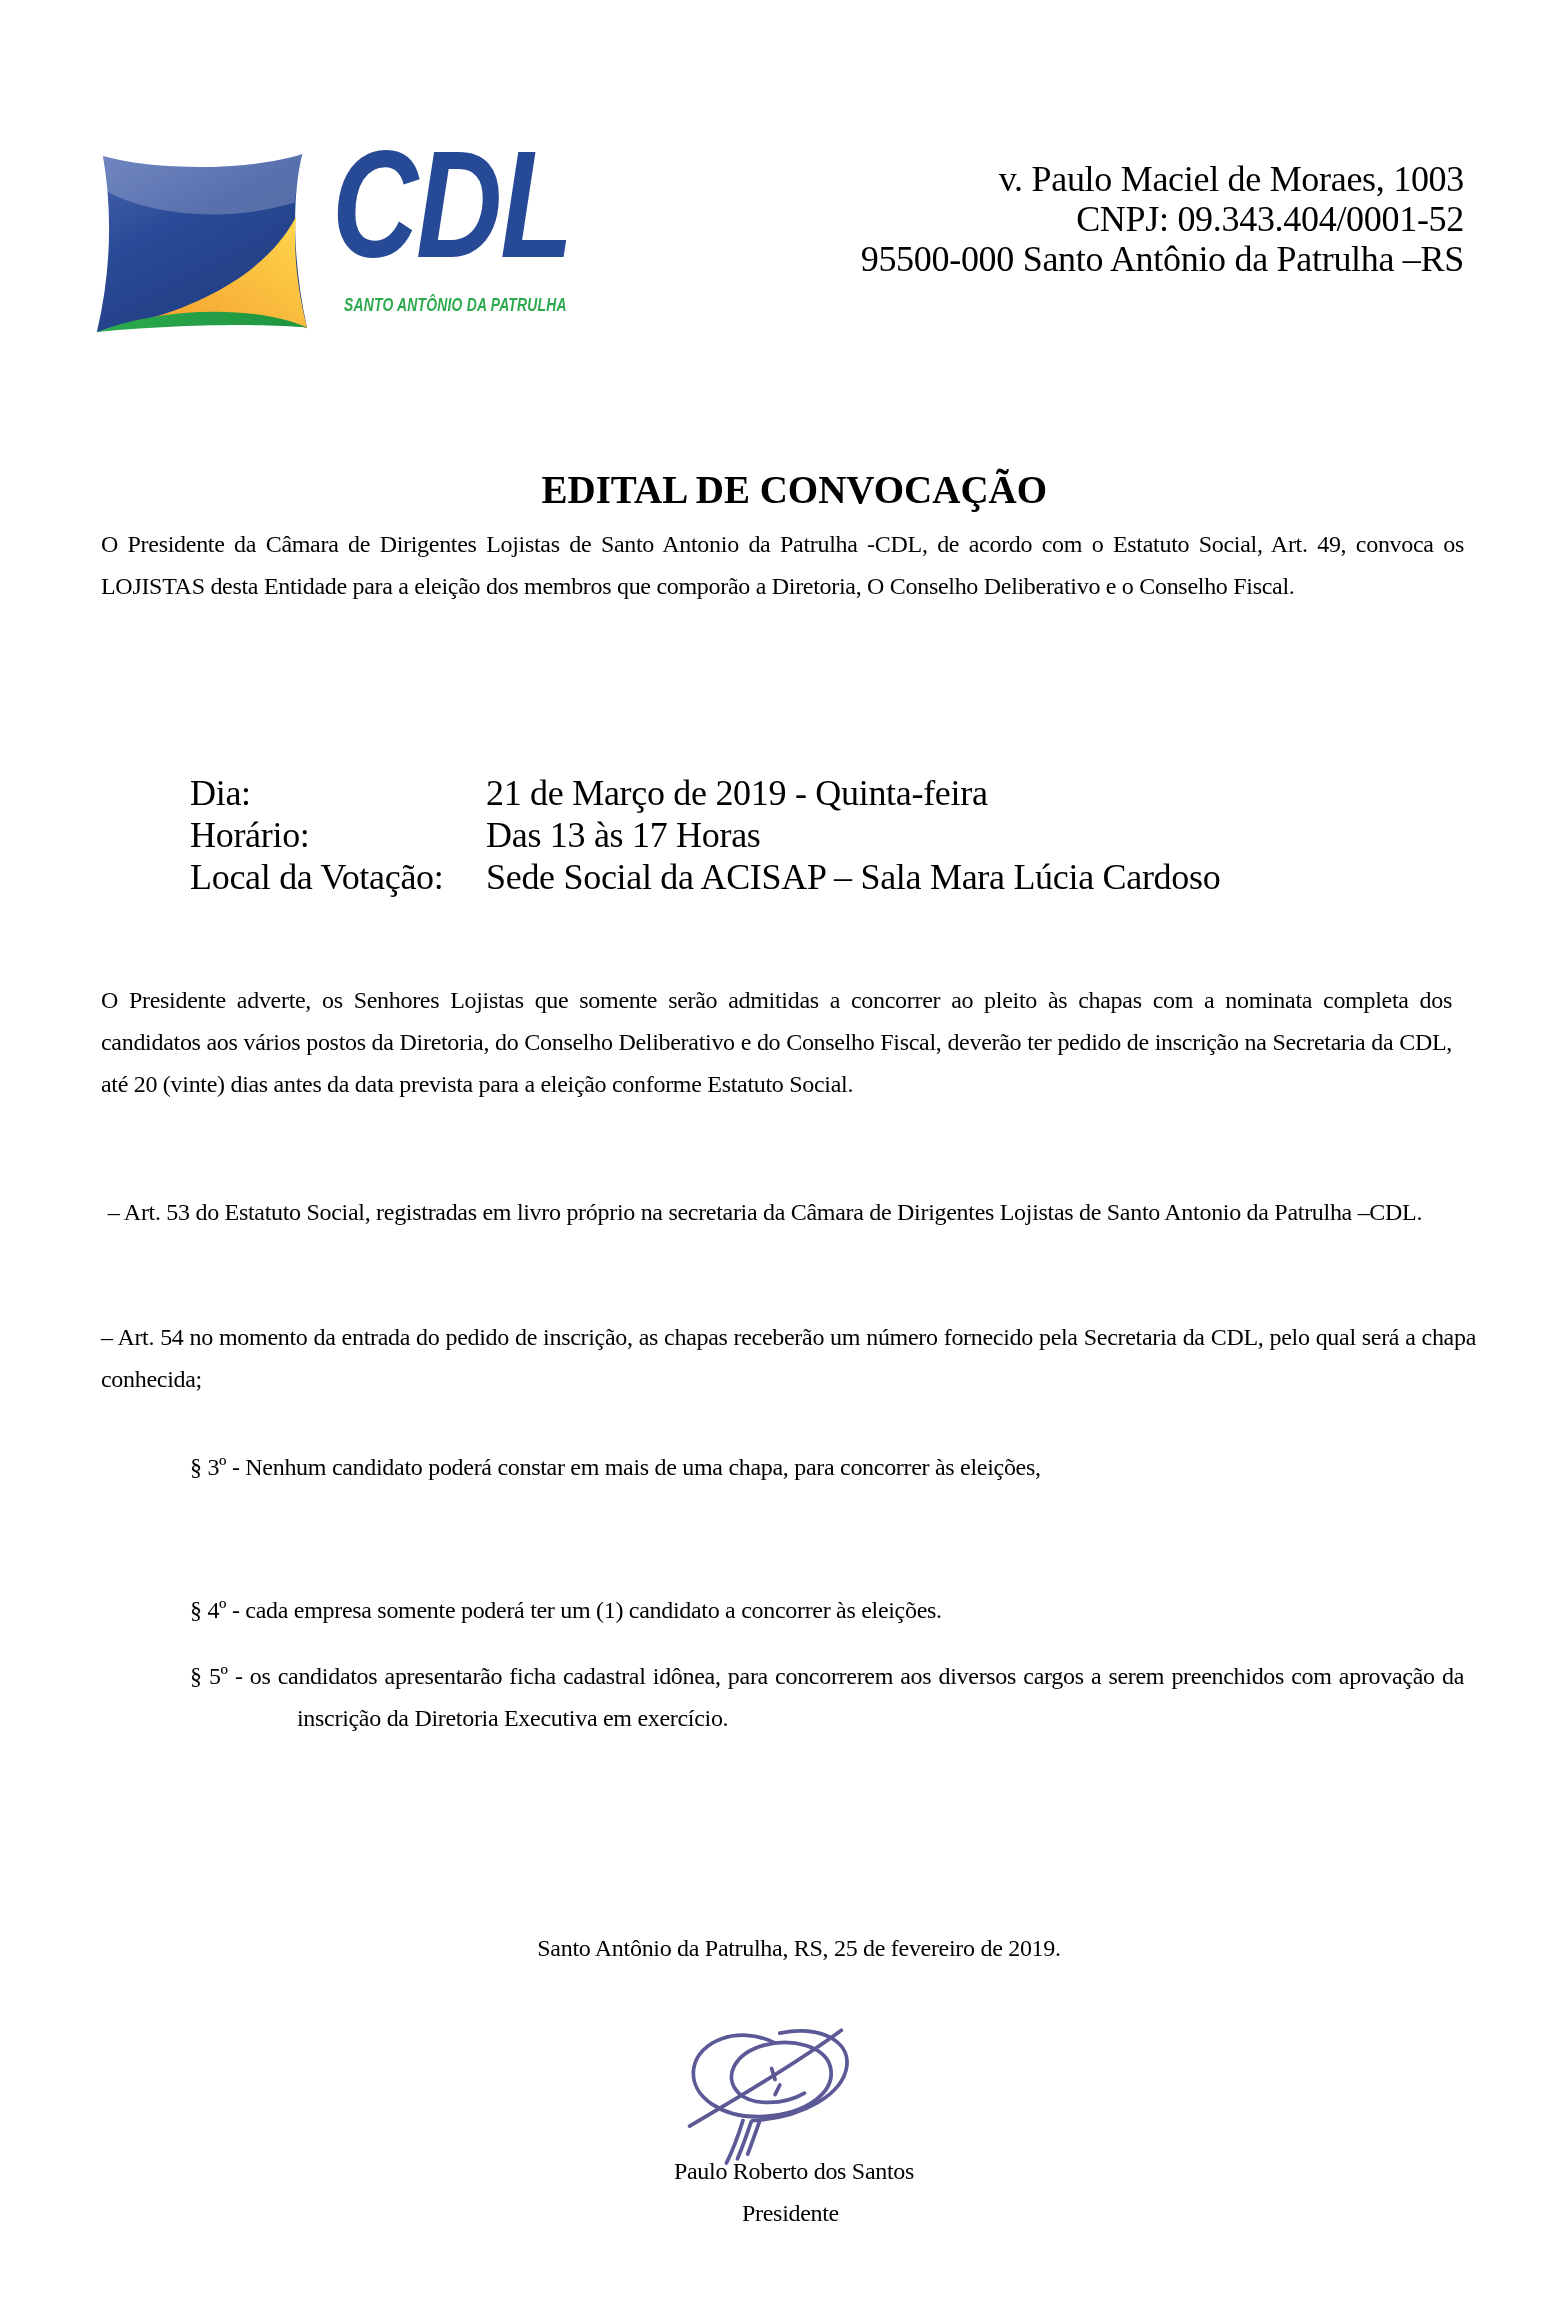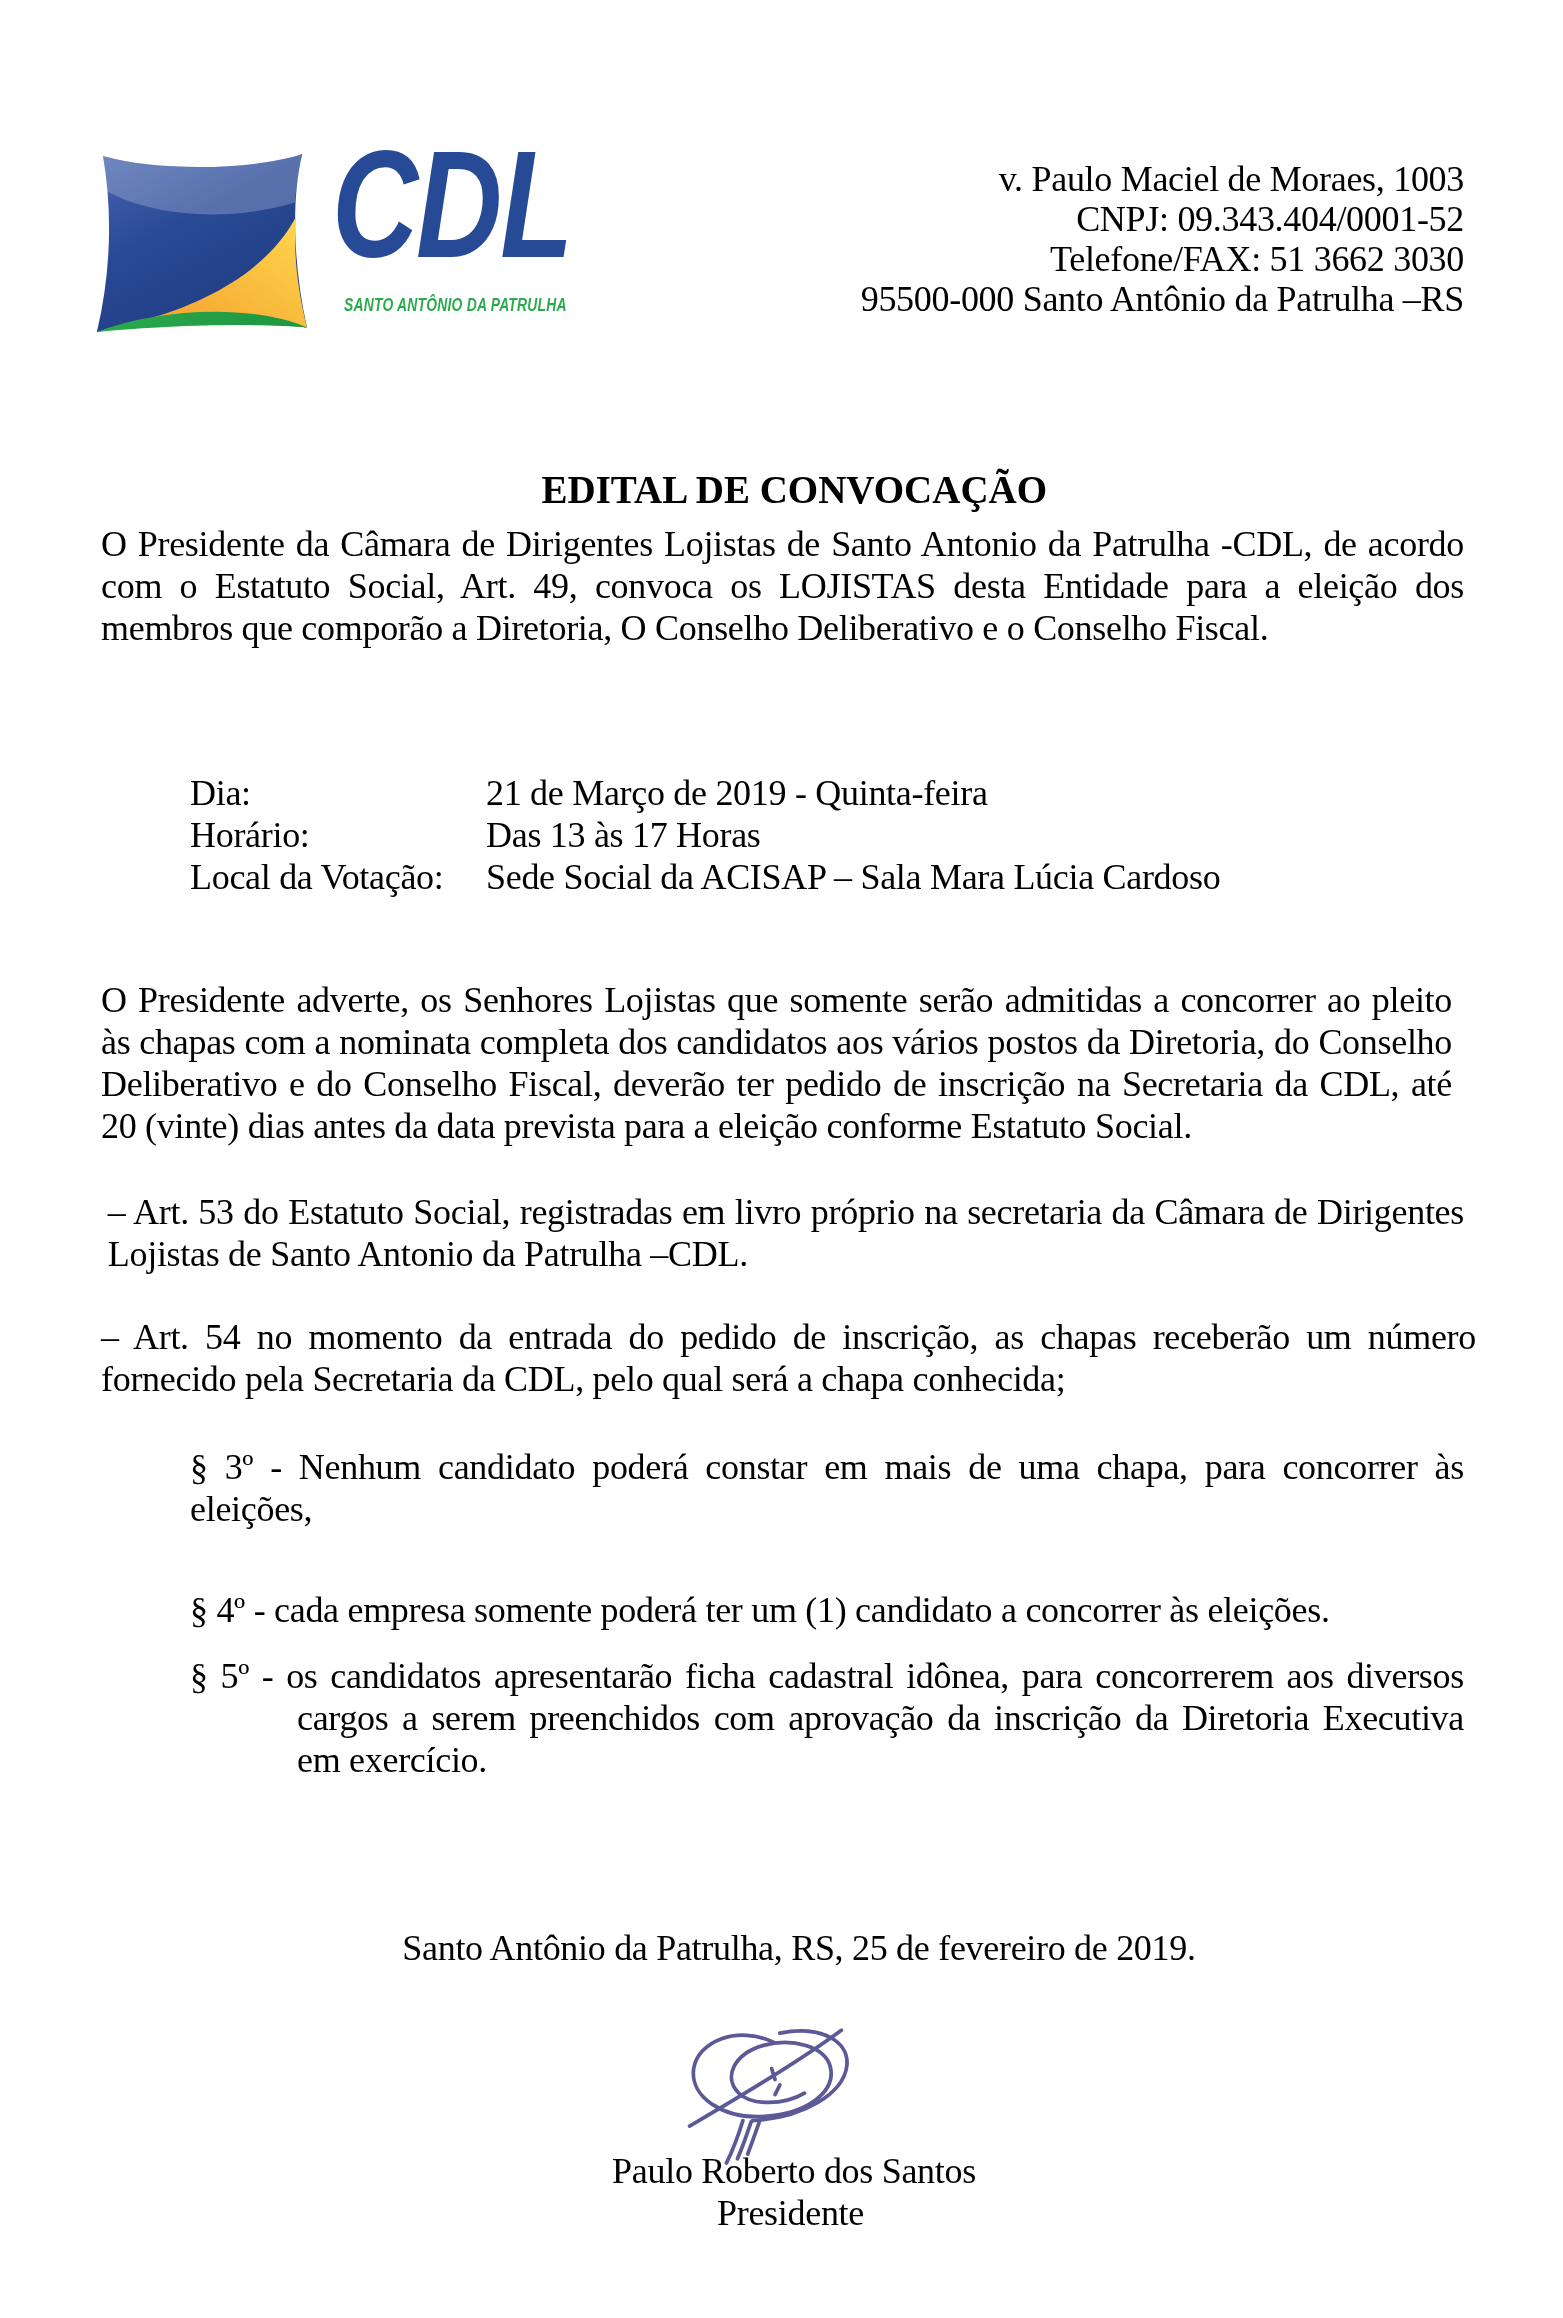--- a/index.html
+++ b/index.html
@@ -1,21 +1,21 @@
 <!DOCTYPE html>
 <html style="font-size:11px"><head>
 <meta charset="utf-8">
 <style>
   html,body{margin:0;padding:0;}
   body{
     width:1564px;height:2319px;background:#ffffff;position:relative;
     font-family:"Liberation Serif", serif;color:#000;overflow:hidden;
   }
   .abs{position:absolute;}
-  .body-text{font-size:36px;line-height:42px;letter-spacing:-0.3px;}
+  .body-text{font-size:24px;line-height:42px;letter-spacing:-0.3px;}
   .just{text-align:justify;text-justify:inter-word;}
   
   .addr{right:100px;top:159px;text-align:right;font-size:36px;line-height:40px;letter-spacing:-0.3px;}
   .logo-flag{left:92px;top:152px;width:222px;height:183px;}
   .logo-word{
     left:332px;top:127px;font-family:"Liberation Sans",sans-serif;
     font-weight:700;font-style:italic;font-size:153px;line-height:1;
     transform:scaleX(0.78);transform-origin:left top;letter-spacing:-2.7px;
   }
   .logo-sub{
@@ -65,21 +65,20 @@
   <path d="M 16,6 C 92,28 232,28 308,3 C 303,26 299,50 297,74 C 205,102 92,96 22,58 C 20,40 18,22 16,6 Z" fill="#ffffff" opacity="0.22"></path>
   <path d="M 315,258 C 298,190 295,136 299,94 C 260,170 172,220 76,246 C 168,238 262,234 315,258 Z" fill="url(#gYellow)"></path>
   <path d="M 7,264 C 100,226 242,224 315,257 C 238,250 100,254 7,264 Z" fill="url(#gGreen)"></path>
 </svg>
 <div class="abs logo-word" style="color:#274a96">CDL</div>
 <div class="abs logo-sub" style="color:#2baa4d">SANTO ANTÔNIO DA PATRULHA</div>
 
 <div class="abs addr">
   <div>v. Paulo Maciel de Moraes, 1003</div>
   <div>CNPJ: 09.343.404/0001-52</div>
-  <div>Telefone/FAX: 51 3662 3030</div>
   <div>95500-000 Santo Antônio da Patrulha –RS</div>
 </div>
 
 <div class="abs doc-title">EDITAL DE CONVOCAÇÃO</div>
 
 <div class="abs body-text just p-intro">O Presidente da Câmara de Dirigentes Lojistas de Santo Antonio da Patrulha -CDL, de acordo com o Estatuto Social, Art. 49, convoca os LOJISTAS desta Entidade para a eleição dos membros que comporão a Diretoria, O Conselho Deliberativo e o Conselho Fiscal.</div>
 
 <div class="abs schedule">
   <div>Dia:</div>
   <div>21 de Março de 2019 - Quinta-feira</div>

